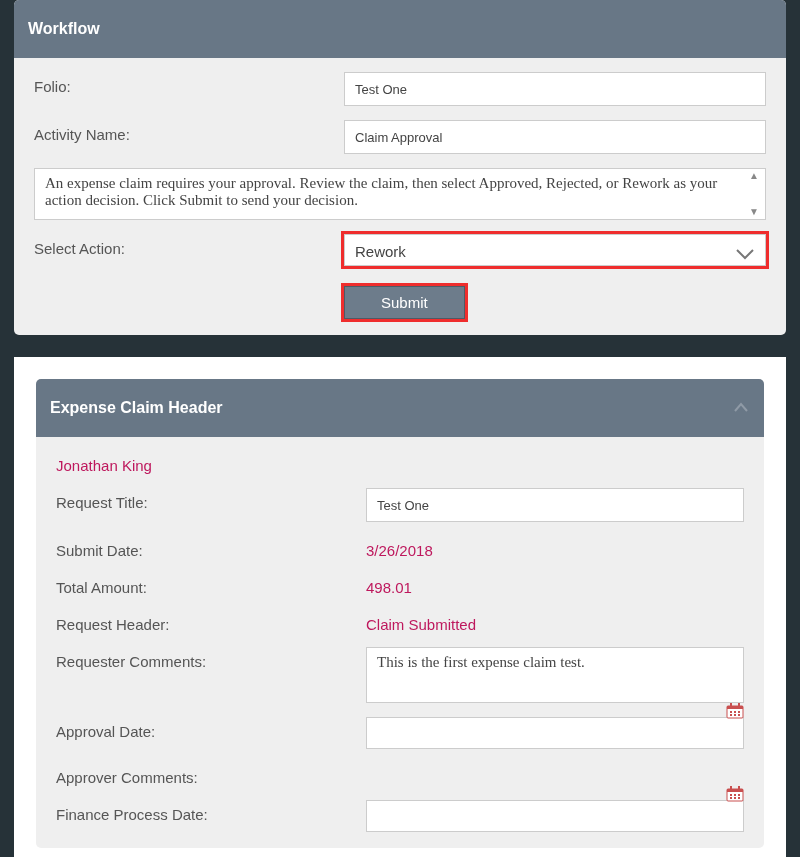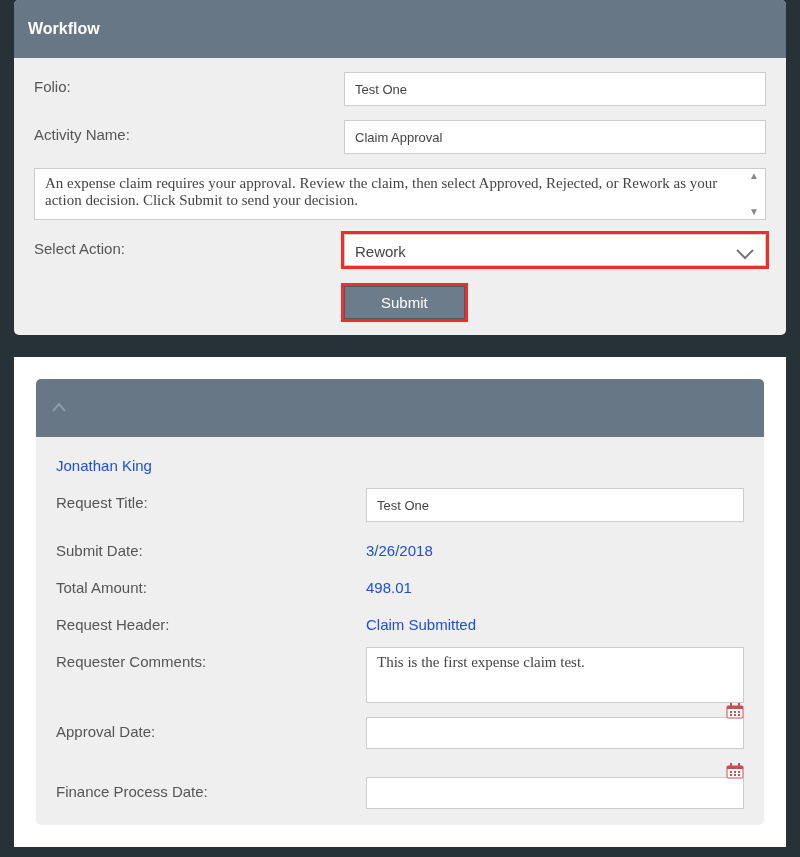--- a/index.html
+++ b/index.html
@@ -51,21 +51,21 @@
   .row:last-child { margin-bottom: 0; }
   .label {
     width: 310px;
     flex-shrink: 0;
     color: #555;
     padding-top: 6px;
     font-size: 15px;
   }
   .value-plain {
     padding-top: 6px;
-    color: #1d4ed8;
+    color: #be185d;
     text-align: right;
   }
   .input-text {
     flex: 1;
     border: 1px solid #ccc;
     background: #fff;
     padding: 6px 10px;
     font-family: inherit;
     font-size: 13px;
     color: #444;
@@ -193,20 +193,21 @@
     <div class="submit-wrap highlight-red">
       <button class="submit-btn">Submit</button>
     </div>
 
   </div>
 </div>
 
 <div class="panel white">
   <div class="inner-panel">
     <div class="panel-header">
+      <span>Expense Claim Header</span>
       <span class="collapse-chevron">
         <svg width="18" height="18" viewBox="0 0 18 18">
             <polyline points="3,12 9,5 15,12" fill="none" stroke="#8f9aa6" stroke-width="2"></polyline>
           </svg>
       </span>
     </div>
     <div class="panel-body">
 
       <div class="row">
         <div class="value-plain">Jonathan King</div>
@@ -254,20 +255,21 @@
                 <rect x="12" y="8" width="2" height="2" fill="#c94f4f"></rect>
               <rect x="4" y="11" width="2" height="2" fill="#c94f4f"></rect>
                 <rect x="8" y="11" width="2" height="2" fill="#c94f4f"></rect>
                 <rect x="12" y="11" width="2" height="2" fill="#c94f4f"></rect>
             </svg>
           </span>
         </div>
       </div>
 
       <div class="row">
+        <div class="label">Approver Comments:</div>
       </div>
 
       <div class="row" style="margin-bottom:0;">
         <div class="label">Finance Process Date:</div>
         <div class="date-wrap">
           <input type="text" class="date-input" value="" style="">
           <span class="calendar-icon">
             <svg width="18" height="16" viewBox="0 0 18 16">
               <rect x="1" y="3" width="16" height="12" rx="1" fill="#fff" stroke="#c94f4f" stroke-width="1"></rect>
               <rect x="1" y="3" width="16" height="3" fill="#c94f4f"></rect>

